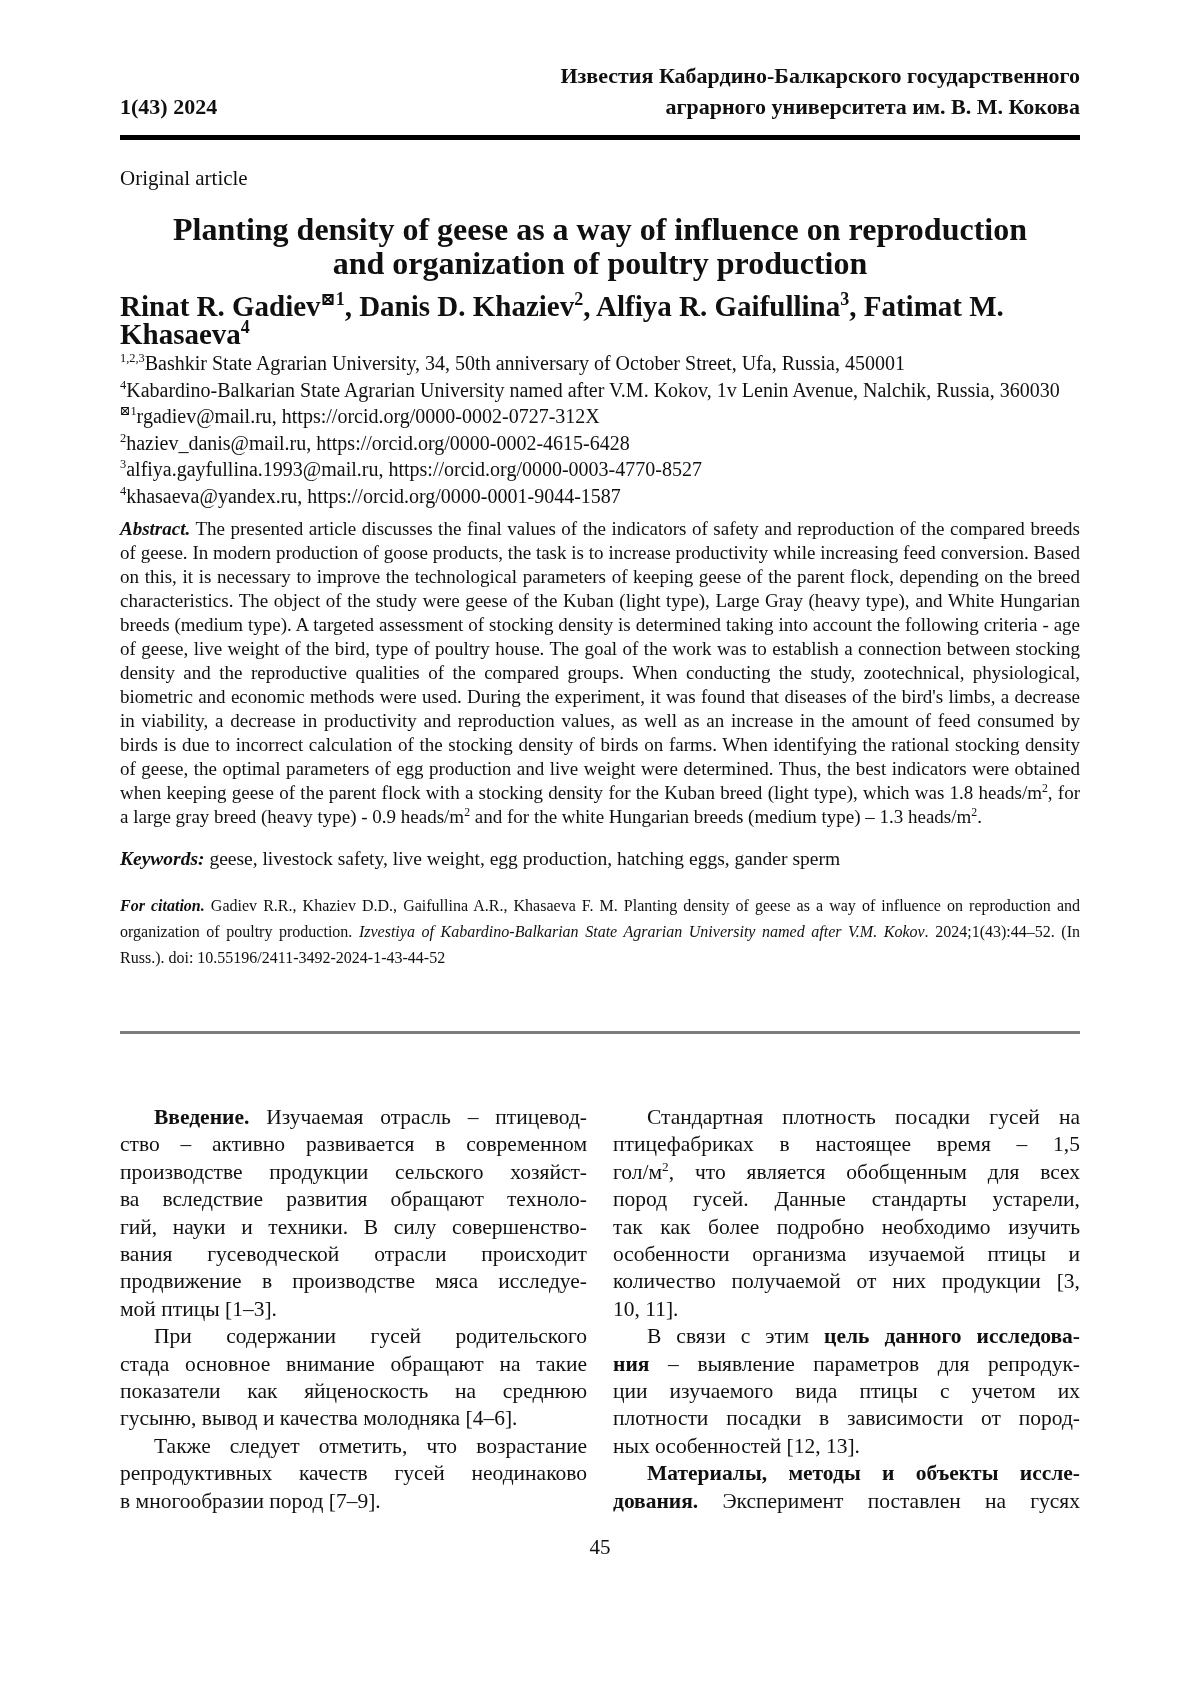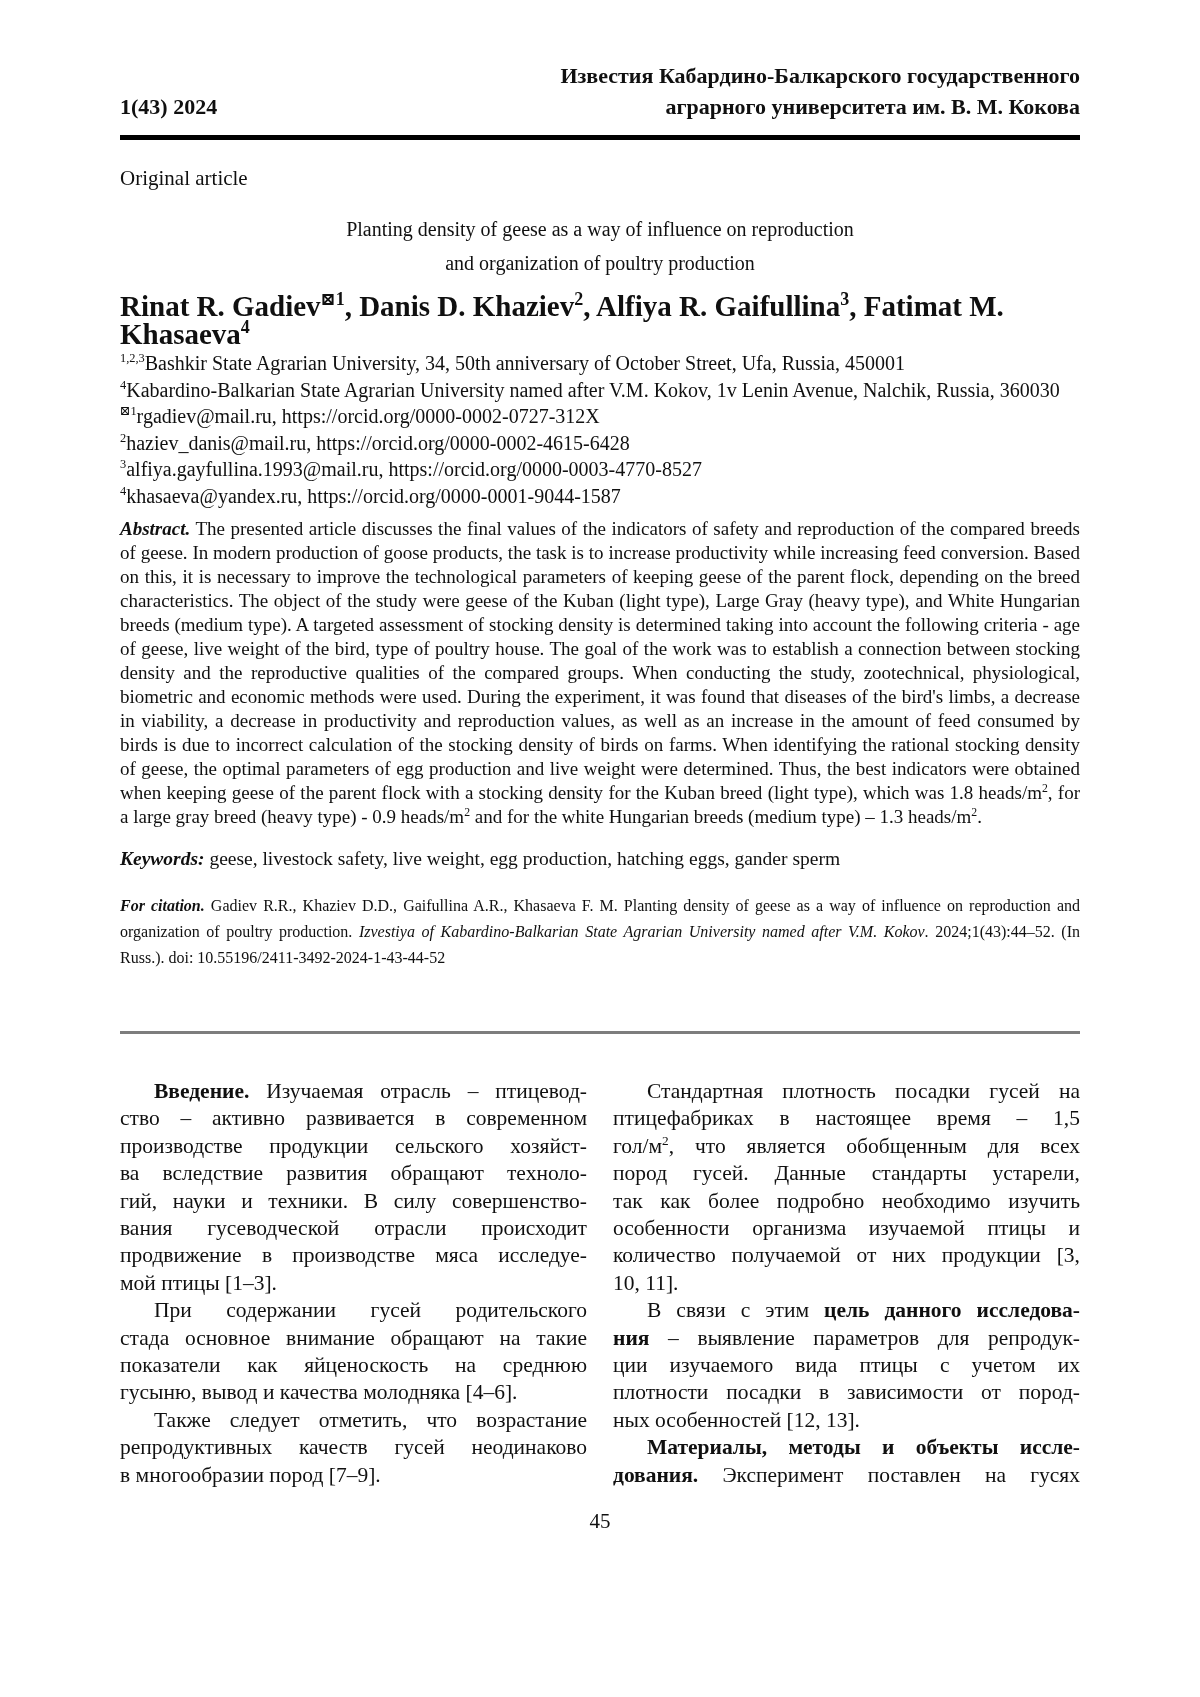--- a/index.html
+++ b/index.html
@@ -11,30 +11,30 @@
   .page{width:960px;margin:0 auto;padding-top:60px;}
   .b{font-weight:bold}
   .i{font-style:italic}
   sup{font-size:0.62em;line-height:0;vertical-align:super;}
 
   .header{display:flex;justify-content:space-between;align-items:flex-end;
           font-weight:bold;font-size:22px;line-height:31px;}
   .journal{text-align:right;}
   .rule-thick{height:5px;background:#000;margin-top:13px;}
   .article-type{font-size:21px;line-height:24px;margin-top:26px;}
-  .title{font-size:20px;font-weight:normal;text-align:center;line-height:34px;margin-top:22px;}
+  .title{font-size:32px;font-weight:bold;text-align:center;line-height:34px;margin-top:22px;}
   .authors{font-size:29px;font-weight:bold;line-height:28px;margin-top:12px;}
   .affils, .contacts{font-size:20px;line-height:26.5px;}
   .affils{margin-top:2px;}
   .wrap-justify{text-align:justify;}
   .abstract{font-size:19px;line-height:24px;text-align:justify;margin-top:8px;}
   .keywords{font-size:19.5px;line-height:24px;margin-top:18px;}
   .citation{font-size:16px;line-height:26px;text-align:justify;margin-top:22px;}
   .rule-thin{height:3px;background:#7d7d7d;margin-top:60px;}
-  .cols{display:flex;gap:26px;margin-top:44px;font-size:21.5px;line-height:27.4px;}
+  .cols{display:flex;gap:26px;margin-top:70px;font-size:21.5px;line-height:27.4px;}
   .col{flex:1;min-width:0;}
   .jl{text-align:justify;text-align-last:justify;}
   .jl.last{text-align-last:left;}
   .jl.ind{text-indent:34px;}
   .pagenum{text-align:center;font-size:21px;margin-top:20px;}
 </style>
 </head>
 <body>
 
 <div class="page">

